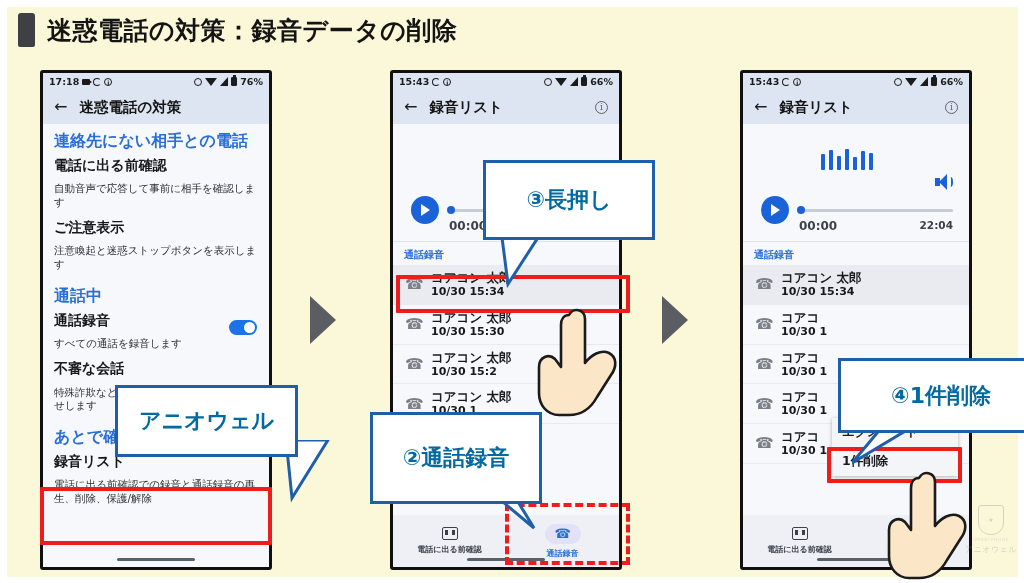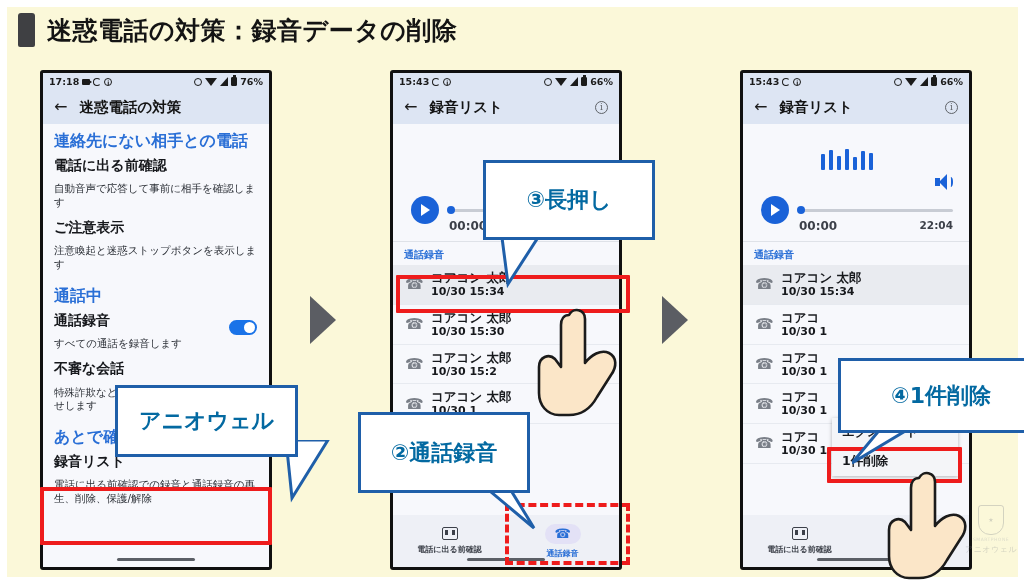--- a/index.html
+++ b/index.html
@@ -165,21 +165,21 @@
   #hl4 { left: 505px; top: 503px; width: 125px; height: 62px; }
 
   
   .callout {
     position:absolute; background:#fff; border:3px solid #1f5fa9;
     display:flex; align-items:center; justify-content:center;
     font-size:22px; font-weight:bold; color:#0369a1;
     white-space:nowrap;
   }
   #co1 { left: 115px; top: 385px; width: 183px; height: 72px; }
-  #co2 { left: 358px; top: 412px; width: 172px; height: 81px; }
+  #co2 { left: 370px; top: 412px; width: 172px; height: 92px; }
   #co3 { left: 483px; top: 160px; width: 172px; height: 80px; }
   #co4 { left: 838px; top: 358px; width: 206px; height: 75px; }
   .tail { position:absolute; }
   .tail svg { display:block; }
 
   
   .hand { position:absolute; }
 
   
   .watermark {

